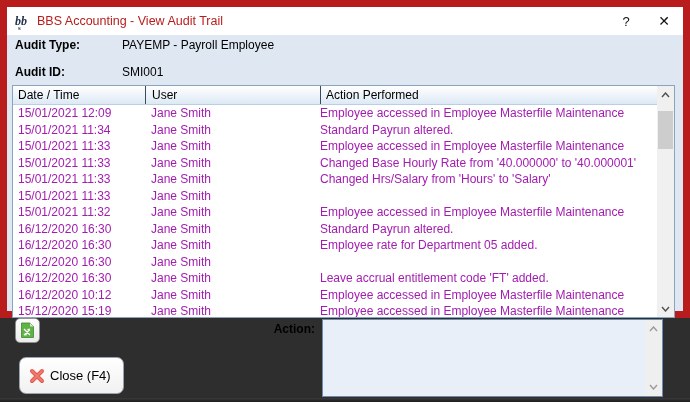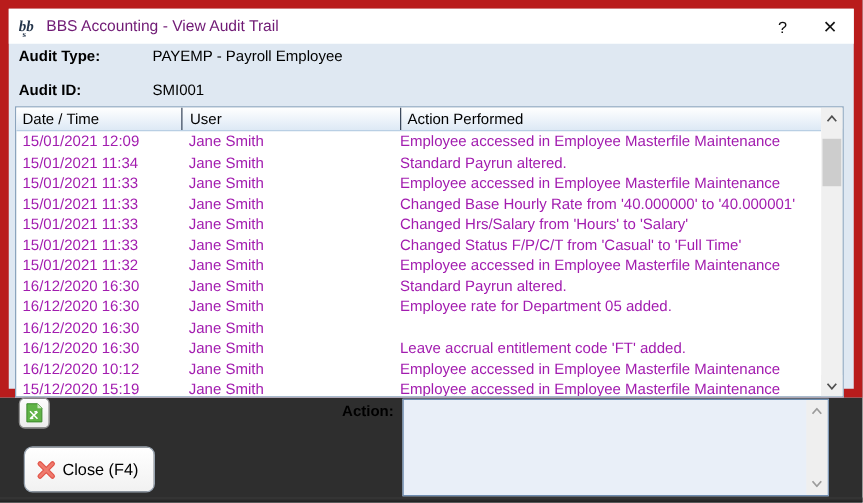--- a/index.html
+++ b/index.html
@@ -14,21 +14,21 @@
     position:absolute;left:0;top:0;width:690px;height:318px;
     box-sizing:border-box;border:7px solid #b91c1c;
     background:#dfe8f2;
   }
   
   .titlebar{
     position:absolute;left:0;top:0;right:0;height:28px;
     background:#ffffff;display:flex;align-items:center;
   }
   .app-icon{width:17px;height:17px;margin-left:7px;flex:0 0 auto;}
-  .title-text{margin-left:6px;font-size:12.5px;color:#701a75;white-space:nowrap;}
+  .title-text{margin-left:6px;font-size:12.5px;color:#b91c1c;white-space:nowrap;}
   .titlebar-buttons{margin-left:auto;display:flex;height:100%;}
   .tb-btn{
     width:38px;height:100%;display:flex;align-items:center;justify-content:center;
     font-size:13px;color:#111;cursor:default;
   }
   .tb-btn.close-btn{font-size:14px;}
   
   .field-label{position:absolute;left:8px;font-size:12px;font-weight:bold;color:#000;}
   .field-value{position:absolute;left:115px;font-size:12px;color:#000;}
   .row-type{top:31px;}
@@ -157,21 +157,20 @@
 
   <div class="tr">
     <span class="c-date">15/01/2021 11:33</span>
     <span class="c-user">Jane Smith</span>
     <span class="c-action">Changed Hrs/Salary from 'Hours' to 'Salary'</span>
   </div>
 
   <div class="tr">
     <span class="c-date">15/01/2021 11:33</span>
     <span class="c-user">Jane Smith</span>
-    <span class="c-action">Changed Status F/P/C/T from 'Casual' to 'Full Time'</span>
   </div>
 
   <div class="tr">
     <span class="c-date">15/01/2021 11:32</span>
     <span class="c-user">Jane Smith</span>
     <span class="c-action">Employee accessed in Employee Masterfile Maintenance</span>
   </div>
 
   <div class="tr">
     <span class="c-date">16/12/2020 16:30</span>

